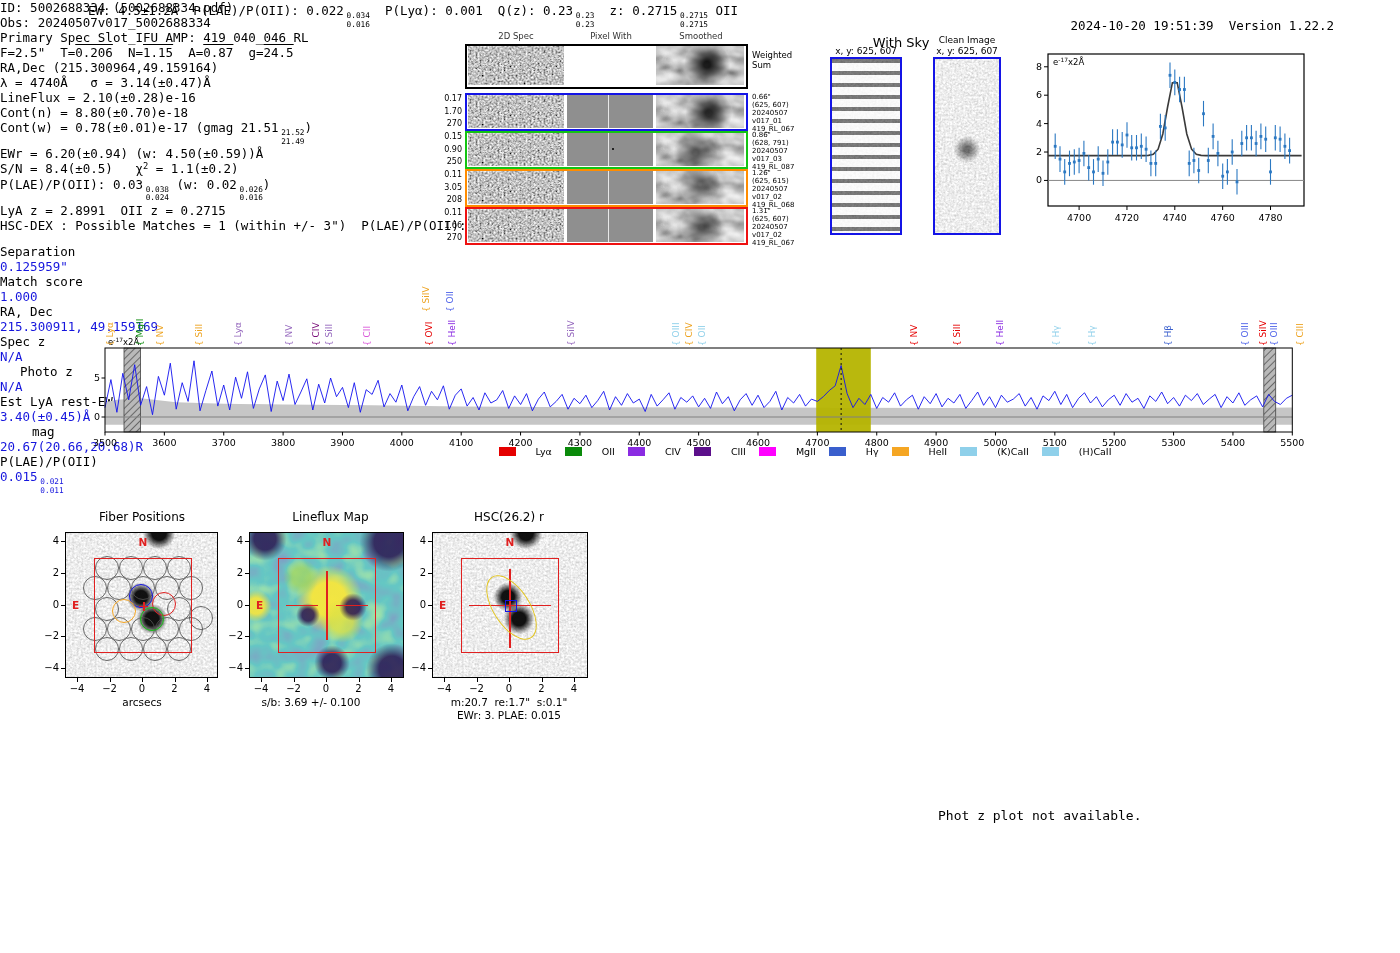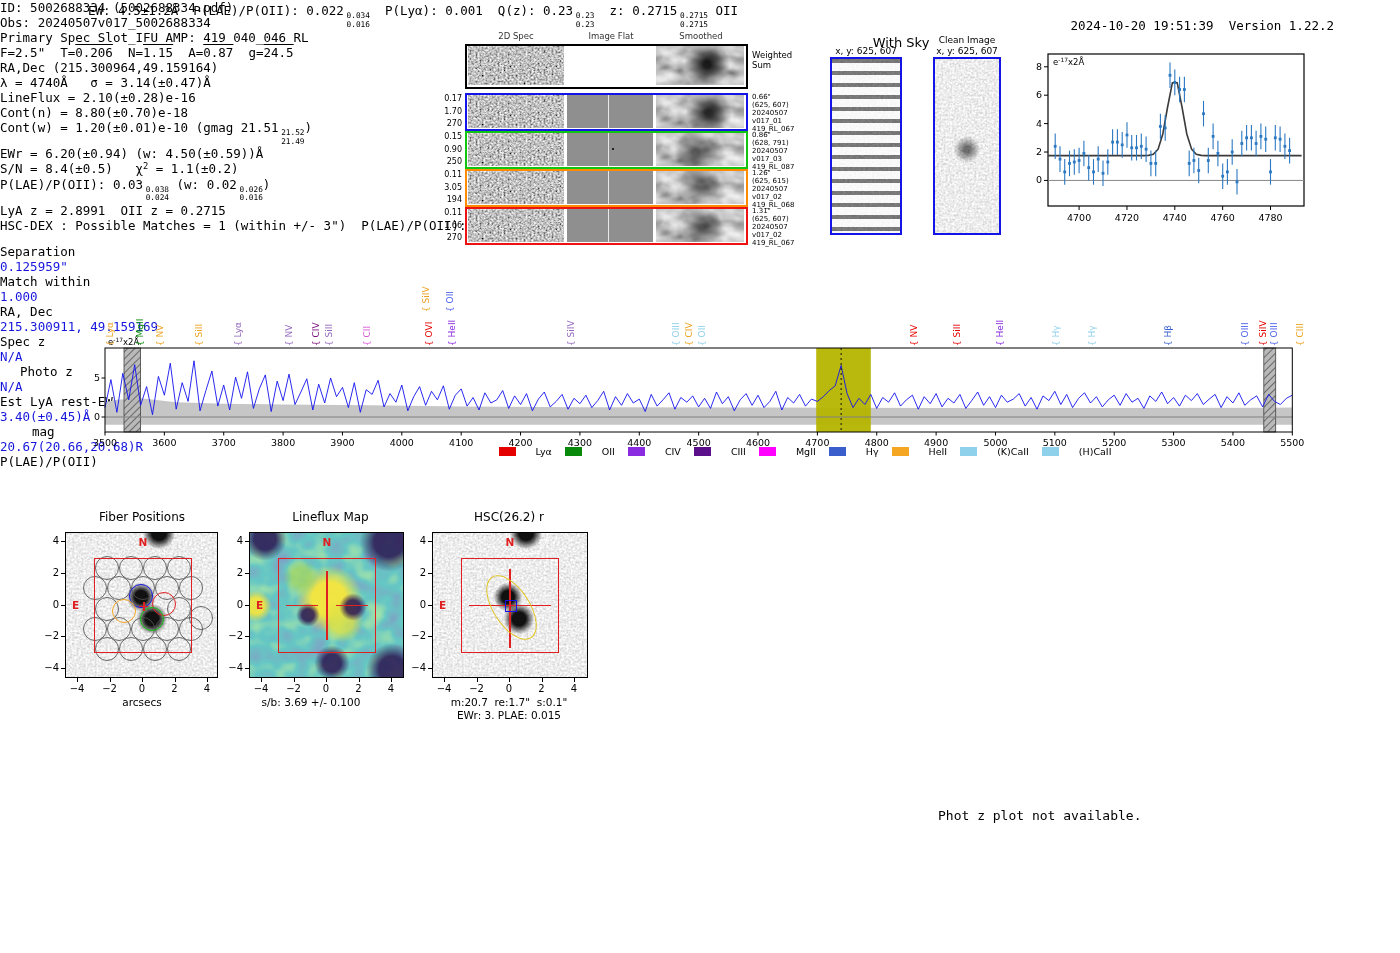--- a/index.html
+++ b/index.html
@@ -81,27 +81,27 @@
   </div>
   <div class="abs mono" style="left:938px;top:808px;font-size:13px">Phot z plot not available.</div>
 <div class="mono pre" style="left: 70px; top: 38px; font-size: 12.5px;"><span>ID: 5002688334 (5002688334.pdf)</span></div>
     <div class="mono pre" style="left: 70px; top: 53.7px; font-size: 12.5px;"><span>Obs: 20240507v017_5002688334</span></div>
     <div class="mono pre" style="left: 70px; top: 69.4px; font-size: 12.5px;"><span>Primary Spec_Slot_IFU_AMP: 419_040_046_RL</span></div>
     <div class="mono pre" style="left: 70px; top: 85.1px; font-size: 12.5px;"><span>F=2.5"  T=</span><span class="ovl">0.206</span><span>  N=</span><span class="ovl">1.15</span><span>  A=</span><span class="ovl">0.87</span><span>  g=</span><span class="ovl">24.5</span></div>
     <div class="mono pre" style="left: 70px; top: 100.8px; font-size: 12.5px;"><span>RA,Dec (215.300964,49.159164)</span></div>
     <div class="mono pre" style="left: 70px; top: 116.5px; font-size: 12.5px;"><span>λ = 4740Å   σ = 3.14(±0.47)Å</span></div>
     <div class="mono pre" style="left: 70px; top: 132.2px; font-size: 12.5px;"><span>LineFlux = 2.10(±0.28)e-16</span></div>
     <div class="mono pre" style="left: 70px; top: 147.9px; font-size: 12.5px;"><span>Cont(n) = 8.80(±0.70)e-18</span></div>
-    <div class="mono pre" style="left: 70px; top: 163.6px; font-size: 12.5px;"><span>Cont(w) = 1.20(±0.01)e-10 (gmag 21.51</span><span class="frac"><span>21.52</span><span>21.49</span></span><span>)</span></div>
+    <div class="mono pre" style="left: 70px; top: 163.6px; font-size: 12.5px;"><span>Cont(w) = 0.78(±0.01)e-17 (gmag 21.51</span><span class="frac"><span>21.52</span><span>21.49</span></span><span>)</span></div>
     <div class="mono pre" style="left: 70px; top: 179.3px; font-size: 12.5px;"><span>EWr = 6.20(±0.94) (w: 4.50(±0.59))Å</span></div>
     <div class="mono pre" style="left: 70px; top: 195px; font-size: 12.5px;"><span>S/N = 8.4(±0.5)   χ</span><span class="sup">2</span><span> = 1.1(±0.2)</span></div>
     <div class="mono pre" style="left: 70px; top: 210.7px; font-size: 12.5px;"><span>P(LAE)/P(OII): 0.03</span><span class="frac"><span>0.038</span><span>0.024</span></span><span> (w: 0.02</span><span class="frac"><span>0.026</span><span>0.016</span></span><span>)</span></div>
     <div class="mono pre" style="left: 70px; top: 226.4px; font-size: 12.5px;"><span>LyA z = 2.8991  OII z = 0.2715</span></div>
     <div class="ctr" style="position: absolute; left: 516px; top: 31px; font-size: 8.5px; color: rgb(51, 51, 51);">2D Spec</div>
-    <div class="ctr" style="position: absolute; left: 611px; top: 31px; font-size: 8.5px; color: rgb(51, 51, 51);">Image Flat</div>
+    <div class="ctr" style="position: absolute; left: 611px; top: 31px; font-size: 8.5px; color: rgb(51, 51, 51);">Pixel With</div>
     <div class="ctr" style="position: absolute; left: 701px; top: 31px; font-size: 8.5px; color: rgb(51, 51, 51);">Smoothed</div>
     <div style="position: absolute; left: 465px; top: 44px; width: 283px; height: 45px; border: 2.5px solid rgb(0, 0, 0); background: rgb(255, 255, 255);">
       <div style="position: absolute; left: 1px; top: 0px; width: 96px; height: 39px; overflow: hidden;">
         <svg width="96" height="39" style="display:block">
           <rect width="96" height="39" filter="url(#fDark)"></rect>
         </svg>
       </div>
       <div style="position: absolute; left: 100px; top: 0px; width: 86px; height: 39px; overflow: hidden; background: rgb(255, 255, 255);"></div>
       <div style="position: absolute; left: 189px; top: 0px; width: 88px; height: 39px; overflow: hidden;">
         <svg width="88" height="39" style="display:block">
@@ -172,21 +172,21 @@
       </div>
       <div style="position: absolute; left: 189px; top: 0px; width: 88px; height: 33px; overflow: hidden;">
         <svg width="88" height="33" style="display:block">
           <rect width="88" height="33" filter="url(#fSmooth)"></rect>
         </svg>
         <div style="position: absolute; left: 0px; top: 0px; width: 100%; height: 100%; background: radial-gradient(circle at 50% 40%, rgba(0, 0, 0, 0.5) 6%, rgba(0, 0, 0, 0) 42%);"></div>
       </div>
     </div>
     <div style="position: absolute; left: 428px; top: 170px; width: 34px; text-align: right; font-size: 8px;">0.11</div>
     <div style="position: absolute; left: 428px; top: 182.5px; width: 34px; text-align: right; font-size: 8px;">3.05</div>
-    <div style="position: absolute; left: 428px; top: 195px; width: 34px; text-align: right; font-size: 8px;">194</div>
+    <div style="position: absolute; left: 428px; top: 195px; width: 34px; text-align: right; font-size: 8px;">208</div>
     <div style="position: absolute; left: 752px; top: 169px; font-size: 7px; white-space: nowrap;">1.26"</div>
     <div style="position: absolute; left: 752px; top: 176.9px; font-size: 7px; white-space: nowrap;">(625, 615)</div>
     <div style="position: absolute; left: 752px; top: 184.8px; font-size: 7px; white-space: nowrap;">20240507</div>
     <div style="position: absolute; left: 752px; top: 192.7px; font-size: 7px; white-space: nowrap;">v017_02</div>
     <div style="position: absolute; left: 752px; top: 200.6px; font-size: 7px; white-space: nowrap;">419_RL_068</div>
     <div style="position: absolute; left: 465px; top: 207px; width: 283px; height: 38px; border: 2px solid rgb(238, 17, 17); background: rgb(255, 255, 255);">
       <div style="position: absolute; left: 1px; top: 0px; width: 96px; height: 33px; overflow: hidden;">
         <svg width="96" height="33" style="display:block">
           <rect width="96" height="33" filter="url(#fDark)"></rect>
         </svg>
@@ -627,26 +627,27 @@
     <div style="position: absolute; left: 428px; top: 604.5px; width: 4px; height: 1px; background: rgb(0, 0, 0);"></div>
     <div class="tick-label" style="left: 406px; top: 598.5px; width: 20px; text-align: right;">0</div>
     <div style="position: absolute; left: 428px; top: 636.25px; width: 4px; height: 1px; background: rgb(0, 0, 0);"></div>
     <div class="tick-label" style="left: 406px; top: 630.25px; width: 20px; text-align: right;">−2</div>
     <div style="position: absolute; left: 428px; top: 668px; width: 4px; height: 1px; background: rgb(0, 0, 0);"></div>
     <div class="tick-label" style="left: 406px; top: 662px; width: 20px; text-align: right;">−4</div>
     <div class="ctr" style="position: absolute; left: 509px; top: 696px; font-size: 10.5px; white-space: pre;">m:20.7  re:1.7"  s:0.1"</div>
     <div class="ctr" style="position: absolute; left: 509px; top: 709px; font-size: 10.5px; white-space: pre;">EWr: 3. PLAE: 0.015</div>
     <div class="mono pre" style="left: 70px; top: 772px; font-size: 12.5px;">Separation</div>
     <div class="mono pre" style="left: 288px; top: 766px; font-size: 12.5px; color: rgb(21, 21, 221);"><span>0.125959"</span></div>
-    <div class="mono pre" style="left: 70px; top: 786.6px; font-size: 12.5px;">Match within</div>
+    <div class="mono pre" style="left: 70px; top: 786.6px; font-size: 12.5px;">Match score</div>
     <div class="mono pre" style="left: 288px; top: 780.6px; font-size: 12.5px; color: rgb(21, 21, 221);"><span>1.000</span></div>
     <div class="mono pre" style="left: 70px; top: 801.2px; font-size: 12.5px;">RA, Dec</div>
     <div class="mono pre" style="left: 288px; top: 795.2px; font-size: 12.5px; color: rgb(21, 21, 221);"><span>215.300911, 49.159169</span></div>
     <div class="mono pre" style="left: 70px; top: 815.8px; font-size: 12.5px;">Spec z</div>
     <div class="mono pre" style="left: 288px; top: 809.8px; font-size: 12.5px; color: rgb(21, 21, 221);"><span>N/A</span></div>
     <div class="mono pre" style="left: 70px; top: 830.4px; font-size: 12.5px; padding-left: 20px;">Photo z</div>
     <div class="mono pre" style="left: 288px; top: 824.4px; font-size: 12.5px; color: rgb(21, 21, 221);"><span>N/A</span></div>
     <div class="mono pre" style="left: 70px; top: 845px; font-size: 12.5px;">Est LyA rest-EW</div>
     <div class="mono pre" style="left: 288px; top: 839px; font-size: 12.5px; color: rgb(21, 21, 221);"><span>3.40(±0.45)Å</span></div>
     <div class="mono pre" style="left: 70px; top: 859.6px; font-size: 12.5px; padding-left: 32px;">mag</div>
     <div class="mono pre" style="left: 288px; top: 853.6px; font-size: 12.5px; color: rgb(21, 21, 221);"><span>20.67(20.66,20.68)R</span></div>
     <div class="mono pre" style="left: 70px; top: 874.2px; font-size: 12.5px;">P(LAE)/P(OII)</div>
+    <div class="mono pre" style="left: 288px; top: 868.2px; font-size: 12.5px; color: rgb(21, 21, 221);"><span>0.015</span><span class="frac"><span>0.021</span><span>0.011</span></span></div>
   </div>
 
 </body></html>

